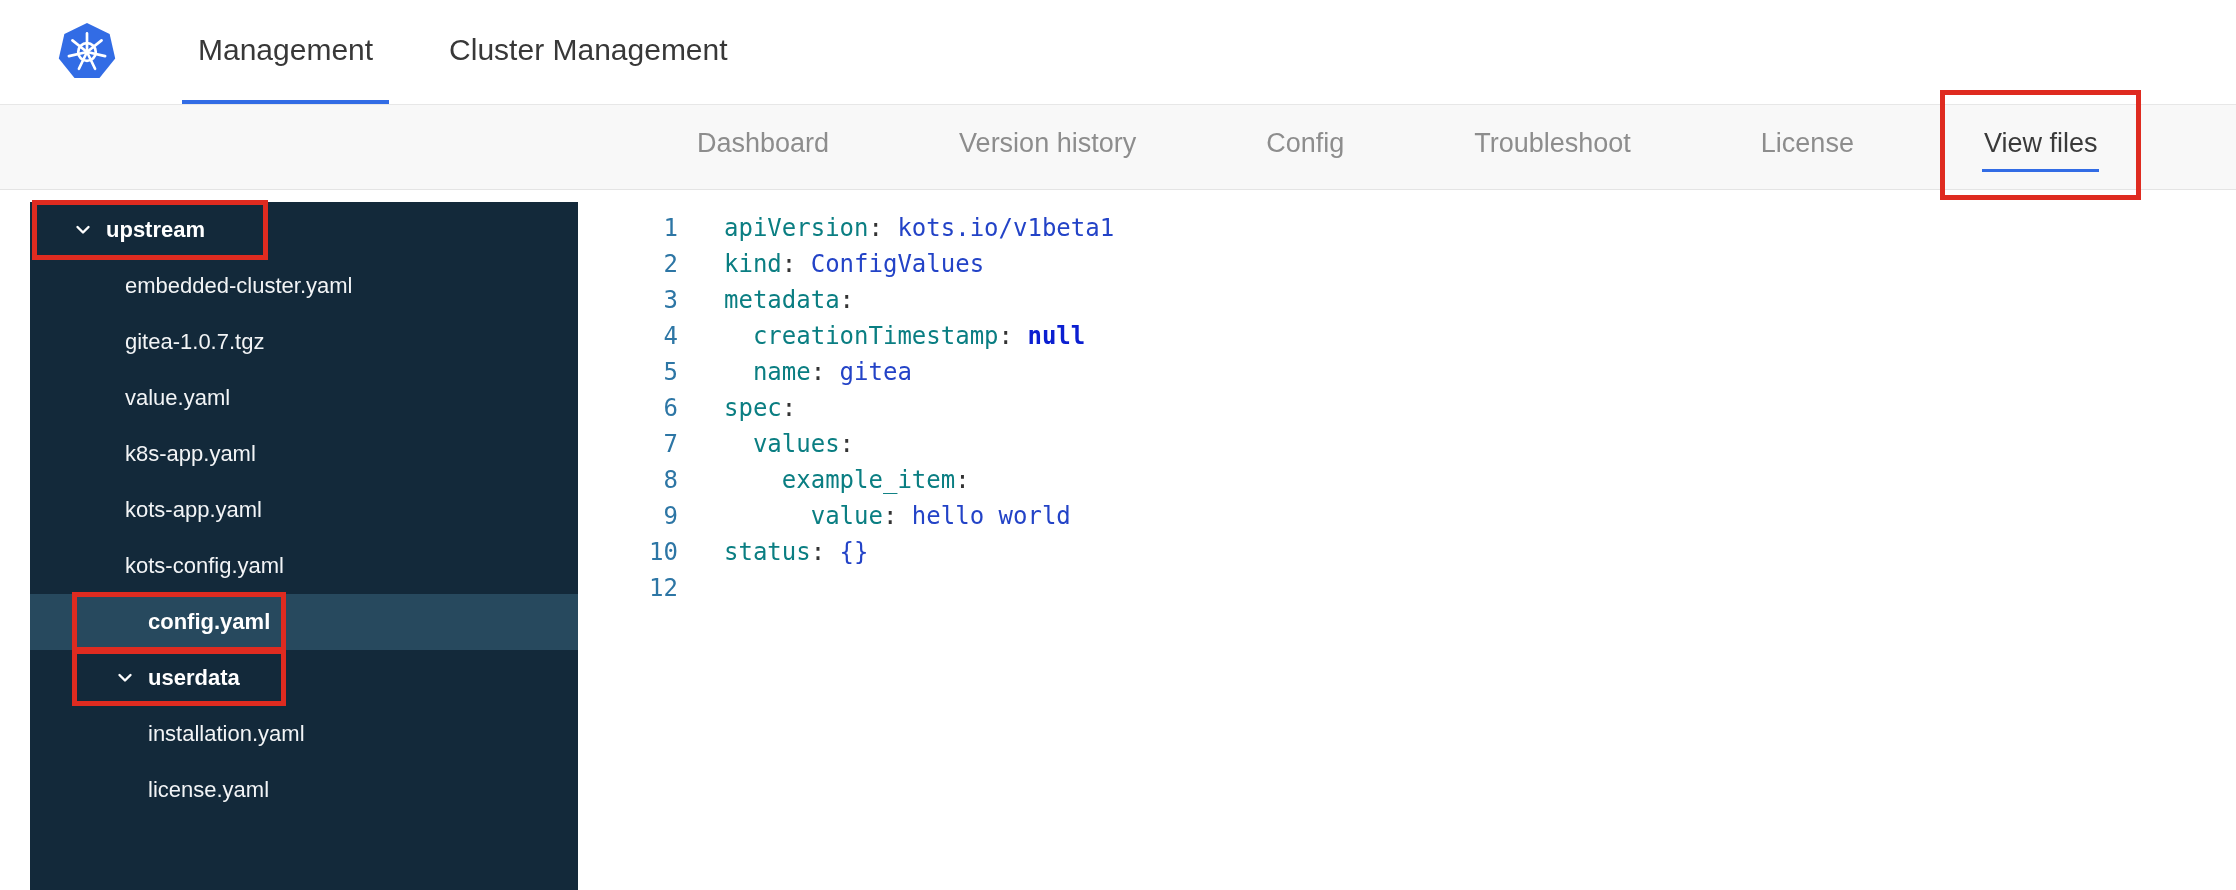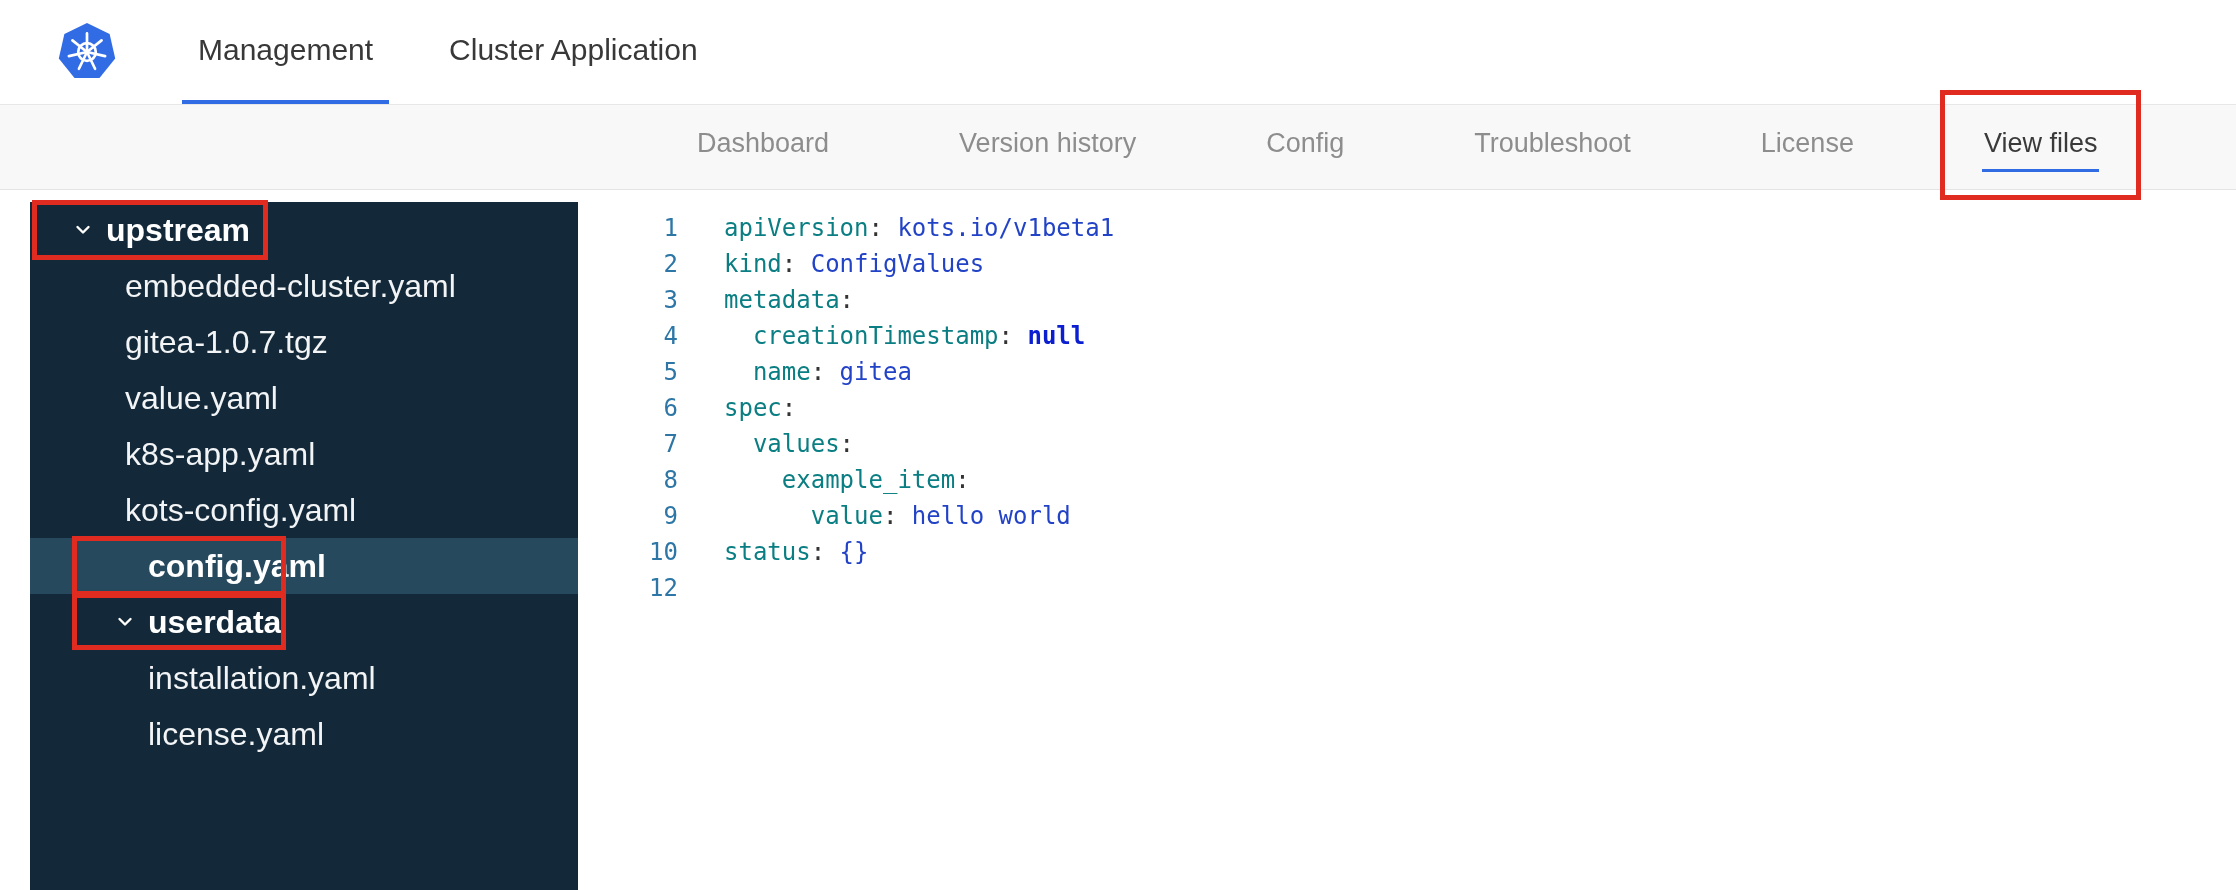--- a/index.html
+++ b/index.html
@@ -24,21 +24,21 @@
   .header-tabs{display:flex;gap:44px;}
   .header-tab{display:flex;align-items:center;padding:0 16px;font-size:30px;color:#383838;border-bottom:4px solid transparent;cursor:pointer;}
   .header-tab.active{border-bottom-color:var(--accent-blue);}
   
   .subnav{height:85px;background:#f8f8f8;border-bottom:1px solid #e4e4e4;display:flex;align-items:center;padding-left:695px;gap:126px;}
   .subnav-tab{position:relative;font-size:27px;color:#8d8d8d;padding:6px 2px 10px;border-bottom:3px solid transparent;cursor:pointer;white-space:nowrap;}
   .subnav-tab.active{color:#3a3a3a;border-bottom-color:var(--accent-blue);}
   
   .content{display:flex;height:700px;padding:12px 0 0 30px;background:#fff;}
   .sidebar{width:548px;flex-shrink:0;background:var(--sidebar-bg);color:#fff;}
-  .tree-row{position:relative;height:56px;display:flex;align-items:center;font-size:32px;cursor:pointer;color:#f2f4f6;}
+  .tree-row{position:relative;height:56px;display:flex;align-items:center;font-size:22px;cursor:pointer;color:#f2f4f6;}
   .tree-row.folder{font-weight:bold;color:#fff;}
   .tree-row.selected{background:var(--sidebar-selected);font-weight:bold;color:#fff;}
   .chevron{display:flex;margin-right:12px;flex-shrink:0;}
   
   .editor{flex:1;display:flex;padding-top:8px;font-family:"DejaVu Sans Mono", monospace;font-size:24px;line-height:36px;}
   .gutter{width:100px;text-align:right;color:var(--line-number);flex-shrink:0;}
   .ln{height:36px;}
   .code{margin-left:46px;white-space:pre;color:#333;}
   .code-line{height:36px;}
   .tok-key{color:var(--syntax-key);}
@@ -67,21 +67,21 @@
         <line x1="30" y1="30" x2="12.5" y2="34"></line>
         <line x1="30" y1="30" x2="22.2" y2="46.2"></line>
         <line x1="30" y1="30" x2="37.8" y2="46.2"></line>
         <line x1="30" y1="30" x2="47.5" y2="34"></line>
         <line x1="30" y1="30" x2="44.1" y2="18.8"></line>
       </g>
     </svg>
   </div>
   <nav class="header-tabs" data-name="header-tabs">
       <div class="header-tab active" data-name="header-tab-application">Management</div>
-      <div class="header-tab" data-name="header-tab-cluster-management">Cluster Application</div>
+      <div class="header-tab" data-name="header-tab-cluster-management">Cluster Management</div>
     </nav>
 </div>
 
 <nav class="subnav" data-name="app-subnav">
     <div class="subnav-tab" data-name="nav-tab-dashboard"><span data-name="nav-tab-label">Dashboard</span></div>
     <div class="subnav-tab" data-name="nav-tab-version-history"><span data-name="nav-tab-label">Version history</span></div>
     <div class="subnav-tab" data-name="nav-tab-config"><span data-name="nav-tab-label">Config</span></div>
     <div class="subnav-tab" data-name="nav-tab-troubleshoot"><span data-name="nav-tab-label">Troubleshoot</span></div>
     <div class="subnav-tab" data-name="nav-tab-license"><span data-name="nav-tab-label">License</span></div>
     <div class="subnav-tab active" data-name="nav-tab-view-files"><span data-name="nav-tab-label">View files</span><span class="anno-box" data-name="annotation-box"></span></div>
@@ -100,20 +100,23 @@
         <span data-name="tree-item-label">embedded-cluster.yaml</span>
       </div>
       <div class="tree-row file" data-name="file-gitea-1-0-7-tgz" style="padding-left: 95px;">
         <span data-name="tree-item-label">gitea-1.0.7.tgz</span>
       </div>
       <div class="tree-row file" data-name="file-gitea-yaml" style="padding-left: 95px;">
         <span data-name="tree-item-label">value.yaml</span>
       </div>
       <div class="tree-row file" data-name="file-k8s-app-yaml" style="padding-left: 95px;">
         <span data-name="tree-item-label">k8s-app.yaml</span>
+      </div>
+      <div class="tree-row file" data-name="file-kots-app-yaml" style="padding-left: 95px;">
+        <span data-name="tree-item-label">kots-app.yaml</span>
       </div>
       <div class="tree-row file" data-name="file-kots-config-yaml" style="padding-left: 95px;">
         <span data-name="tree-item-label">kots-config.yaml</span>
       </div>
       <div class="tree-row file selected" data-name="file-config-yaml" style="padding-left: 118px;">
         <span data-name="tree-item-label">config.yaml</span>
         <span class="anno-box" data-name="annotation-box"></span>
       </div>
       <div class="tree-row folder" data-name="folder-userdata" style="padding-left: 84px;">
         <svg class="chevron" data-name="chevron-down-icon" width="22" height="22" viewBox="0 0 22 22">

